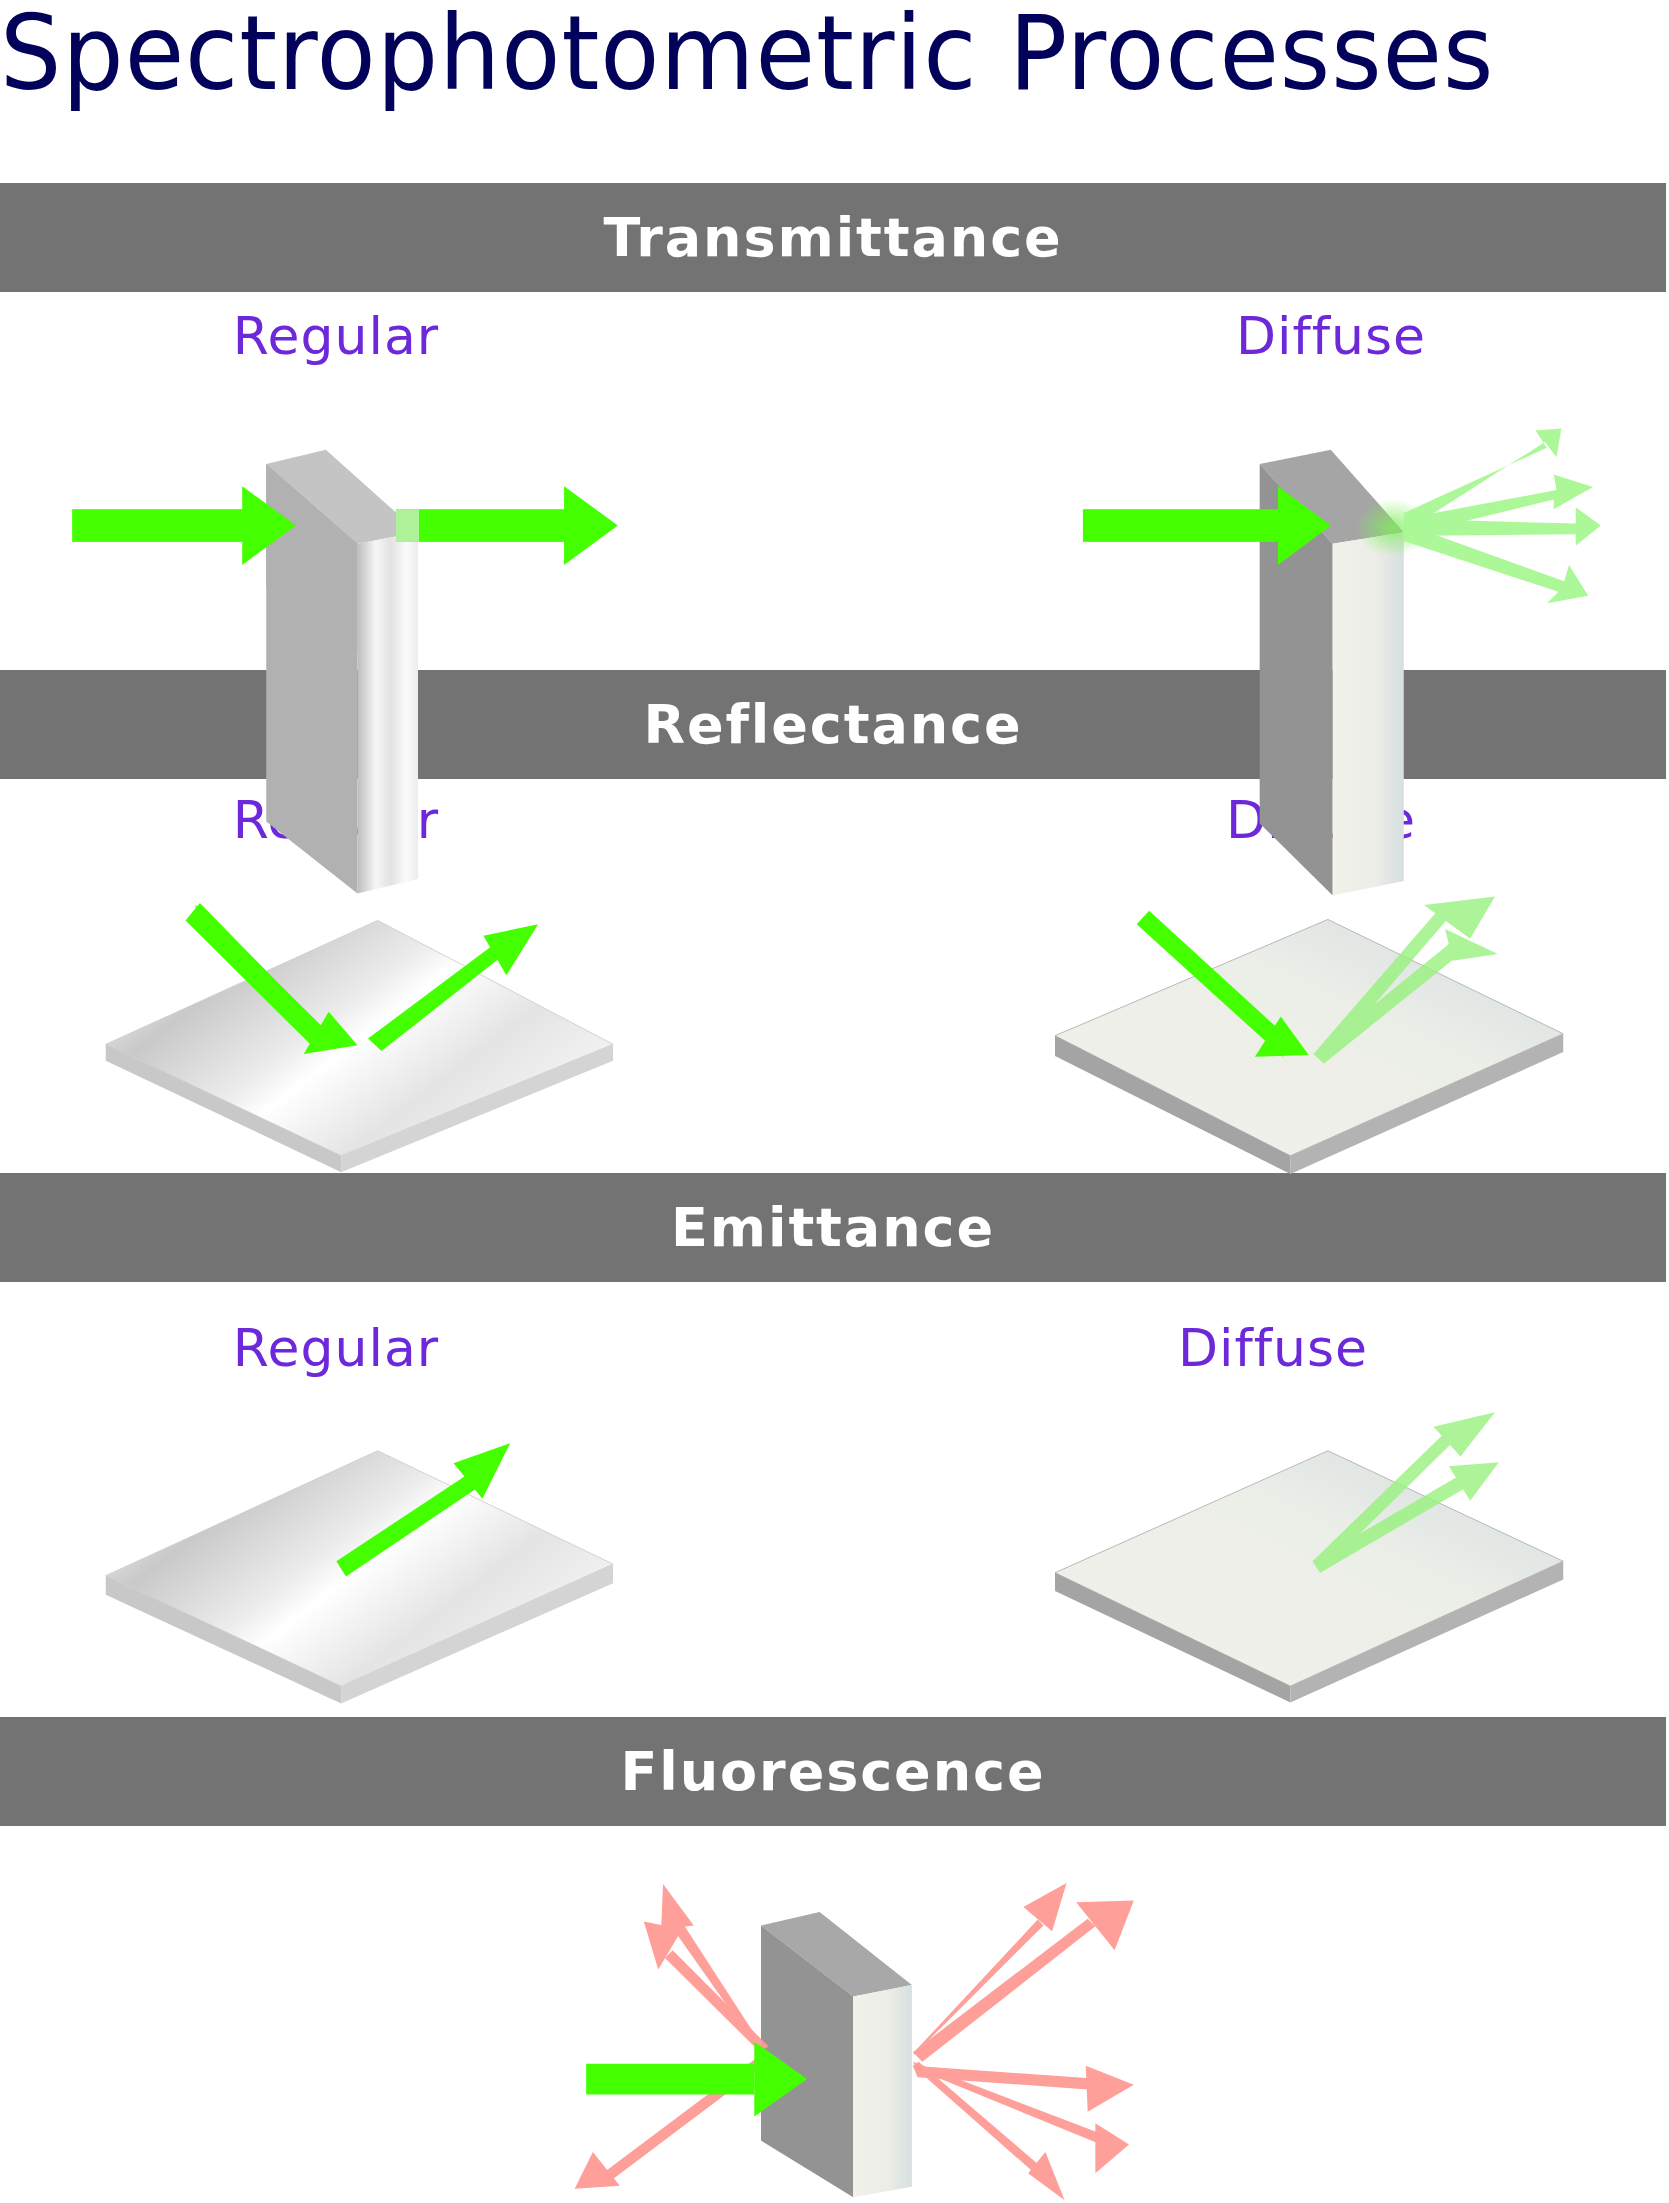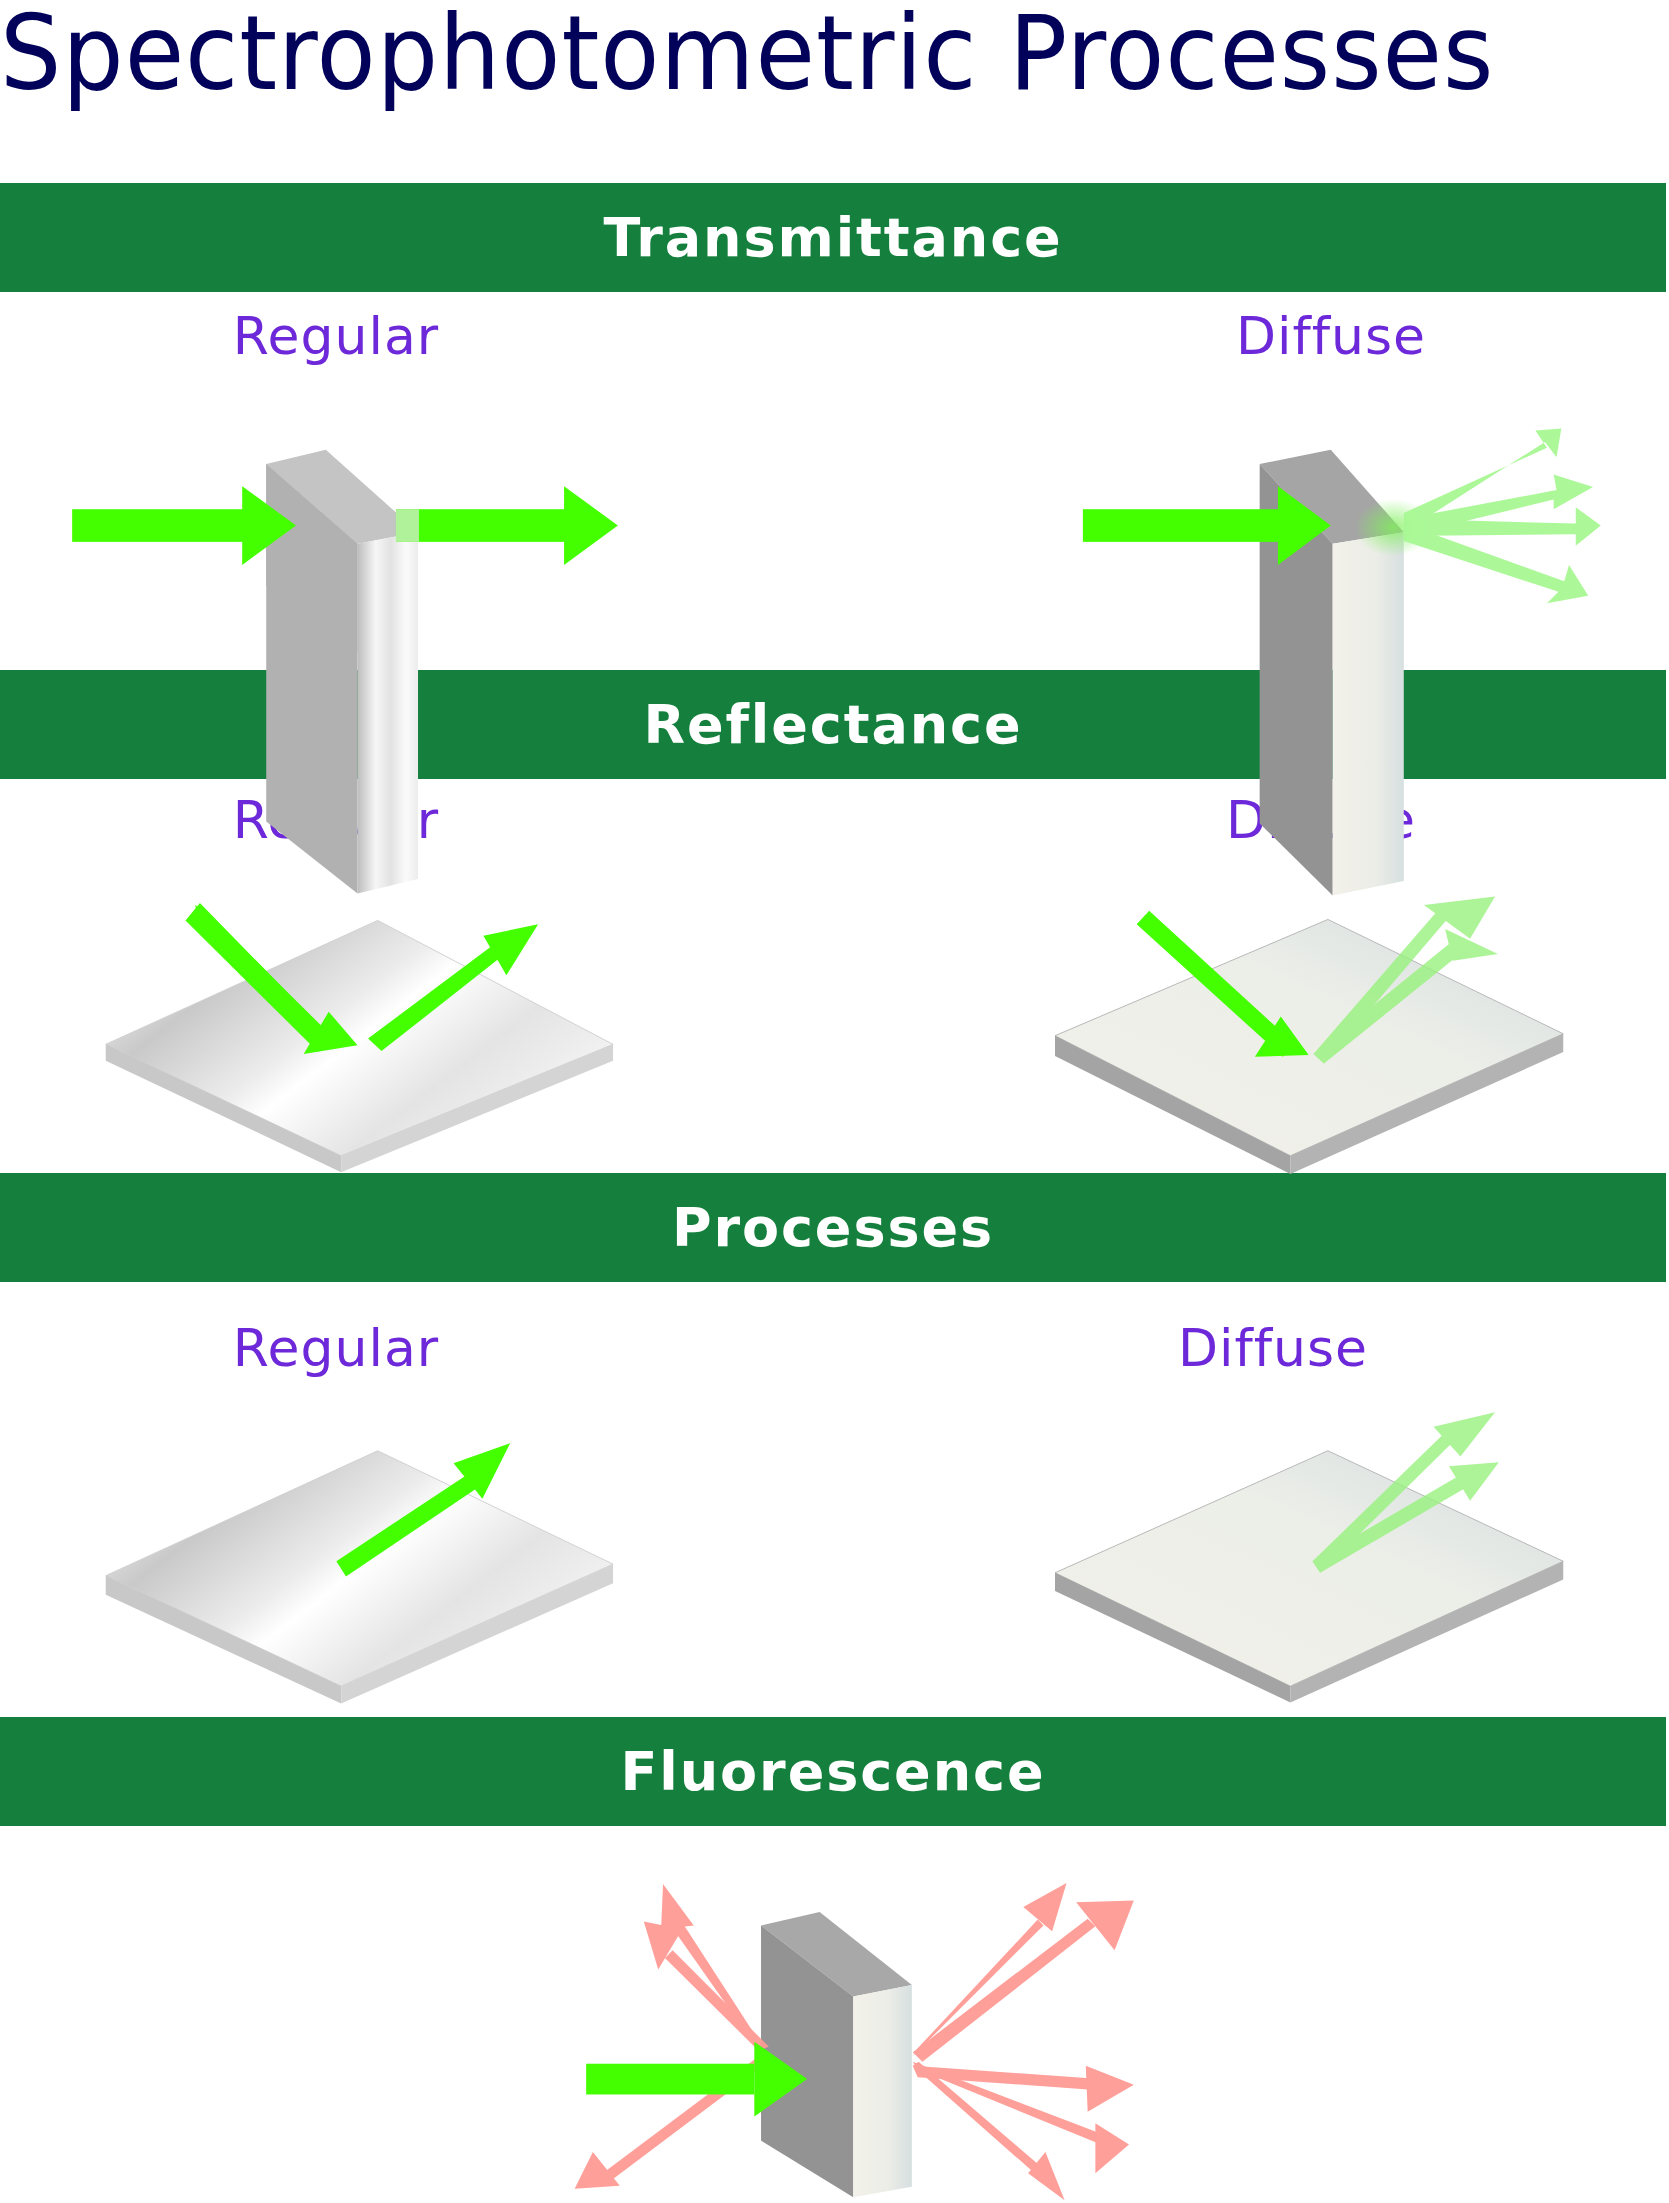--- a/index.html
+++ b/index.html
@@ -1,35 +1,35 @@
 <!DOCTYPE html>
 <html><head>
 <meta charset="utf-8">
 <style>
   html, body { margin: 0; padding: 0; background: #ffffff; }
   body { width: 1670px; height: 2204px; position: relative; overflow: hidden; font-family: "DejaVu Sans", sans-serif; }
   .title { position: absolute; left: 0; top: -7.7px; width: 1670px; font-size: 104px; color: #02025a; letter-spacing: 1px; white-space: nowrap; transform: scaleX(0.93); transform-origin: left top; }
-  .banner { position: absolute; left: 0; width: 1666px; height: 109px; background: #15803d; color: #fff; display: flex; align-items: center; justify-content: center; font-weight: bold; font-size: 54px; letter-spacing: 1.9px; }
+  .banner { position: absolute; left: 0; width: 1666px; height: 109px; background: #737373; color: #fff; display: flex; align-items: center; justify-content: center; font-weight: bold; font-size: 54px; letter-spacing: 1.9px; }
   .label { position: absolute; font-size: 52px; color: #6d28d9; transform: translateX(-50%); white-space: nowrap; letter-spacing: 1px; }
   svg.fig { position: absolute; left: 0; top: 0; }
 </style>
 </head>
 <body>
 
 <div class="title">Spectrophotometric Processes</div>
 
 <div class="banner" style="top:183px">Transmittance</div>
 <div class="label" style="left:336px;top:306px">Regular</div>
 <div class="label" style="left:1331px;top:306px">Diffuse</div>
 
 <div class="banner" style="top:670px">Reflectance</div>
 <div class="label" style="left:336px;top:790px">Regular</div>
 <div class="label" style="left:1321px;top:790px">Diffuse</div>
 
-<div class="banner" style="top:1173px">Processes</div>
+<div class="banner" style="top:1173px">Emittance</div>
 <div class="label" style="left:336px;top:1318px">Regular</div>
 <div class="label" style="left:1273px;top:1318px">Diffuse</div>
 
 <div class="banner" style="top:1717px">Fluorescence</div>
 
 <svg class="fig" width="1670" height="2204" viewBox="0 0 1738 2294">
   <defs>
     <linearGradient id="glossFace" x1="0" x2="1" y1="0" y2="0">
       <stop offset="0" stop-color="#bdbdbd"></stop>
         <stop offset="0.3" stop-color="#f6f6f6"></stop>

